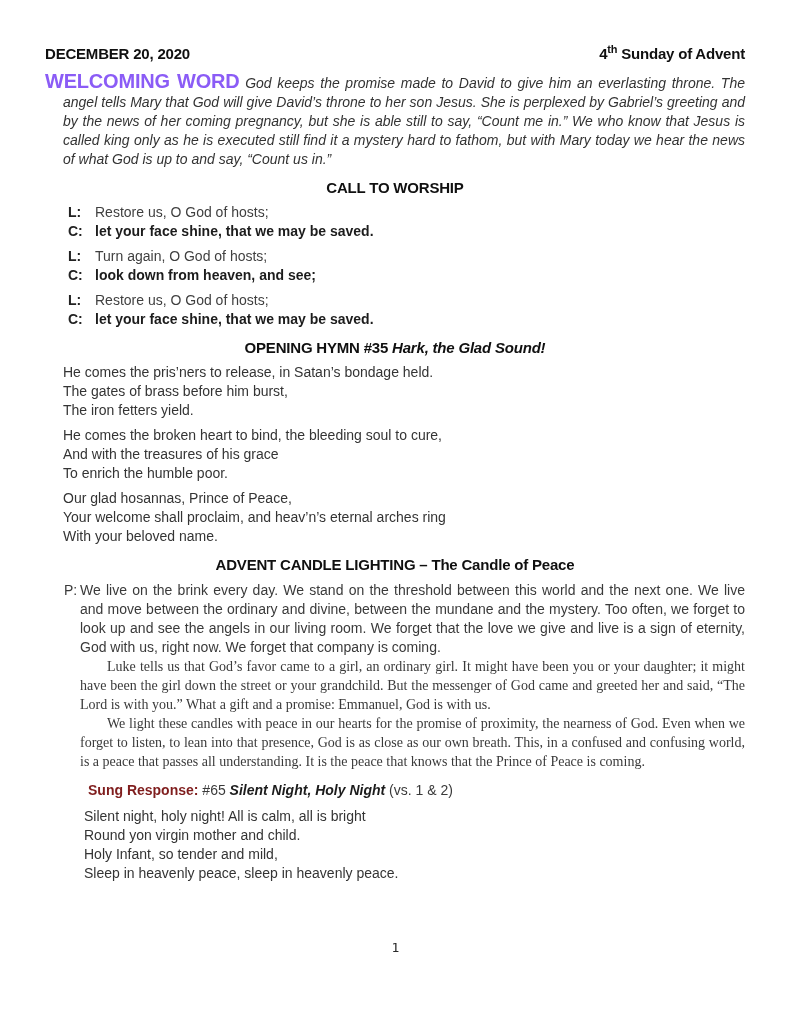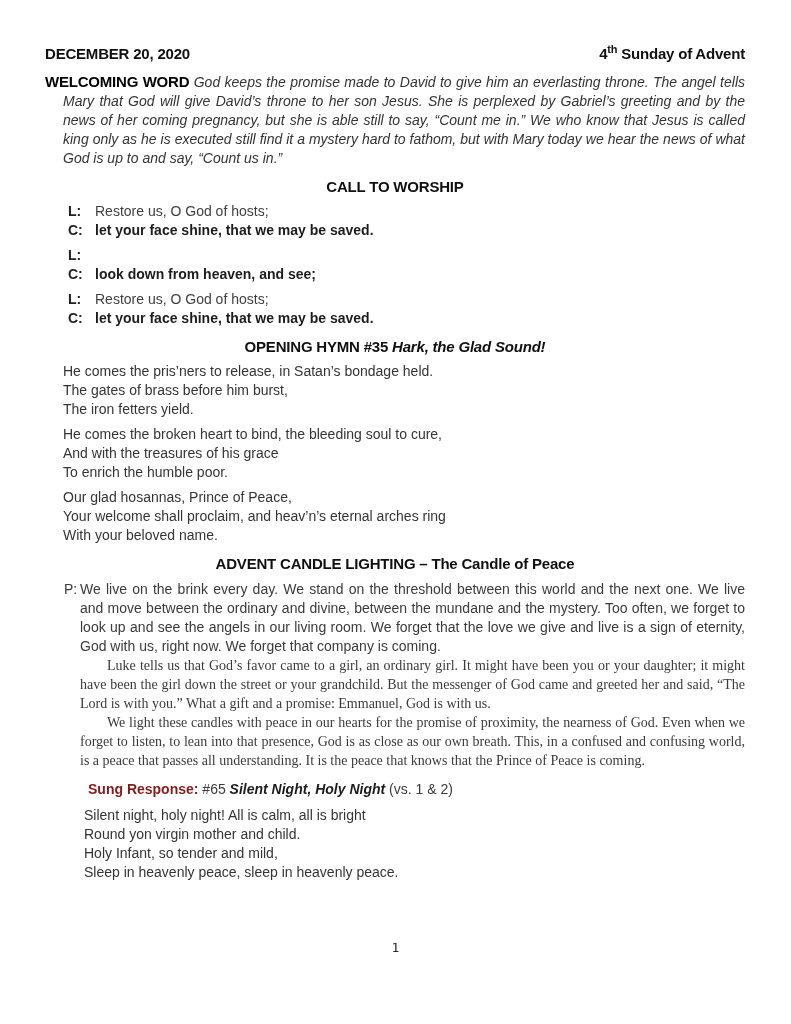--- a/index.html
+++ b/index.html
@@ -14,21 +14,21 @@
   .page { position:relative; width:791px; height:1024px; padding:44px 46px 0 45px; }
 
   
   .header-row { display:flex; justify-content:space-between; align-items:baseline;
     font-weight:bold; color:#101010; font-size:15px; letter-spacing:-0.2px; }
   .header-row sup { font-size:11px; vertical-align:super; line-height:0; }
 
   
   .welcome { margin-top:9px; text-align:justify; padding-left:18px; text-indent:-18px;
     font-style:italic; color:#333; }
-  .welcome .ww-label { font-style:normal; font-weight:bold; color:#000000; font-size:15px; letter-spacing:-0.2px; }
+  .welcome .ww-label { font-style:normal; font-weight:bold; color:#8b5cf6; font-size:20px; letter-spacing:-0.2px; }
 
   
   .sec-heading { margin-top:9px; font-size:15px; font-weight:bold; color:#101010; letter-spacing:-0.2px; line-height:19px;text-align:center; }
 
   
   .couplet { margin-top:6px; margin-left:23px; }
   .cw-row { display:flex; }
   .cw-row .r-label { width:27px; flex:none; font-weight:bold; color:#222; }
   .cw-row.leader .r-text { color:#3f3f3f; }
   .cw-row.people .r-text { font-weight:bold; color:#1c1c1c; }
@@ -82,20 +82,21 @@
       </div>
       <div class="cw-row people">
         <span class="r-label">C:</span>
         <span class="r-text">let your face shine, that we may be saved.</span>
       </div>
     </div>
 
     <div class="couplet">
       <div class="cw-row leader">
         <span class="r-label">L:</span>
+        <span class="r-text">Turn again, O God of hosts;</span>
       </div>
       <div class="cw-row people">
         <span class="r-label">C:</span>
         <span class="r-text">look down from heaven, and see;</span>
       </div>
     </div>
 
     <div class="couplet">
       <div class="cw-row leader">
         <span class="r-label">L:</span>

